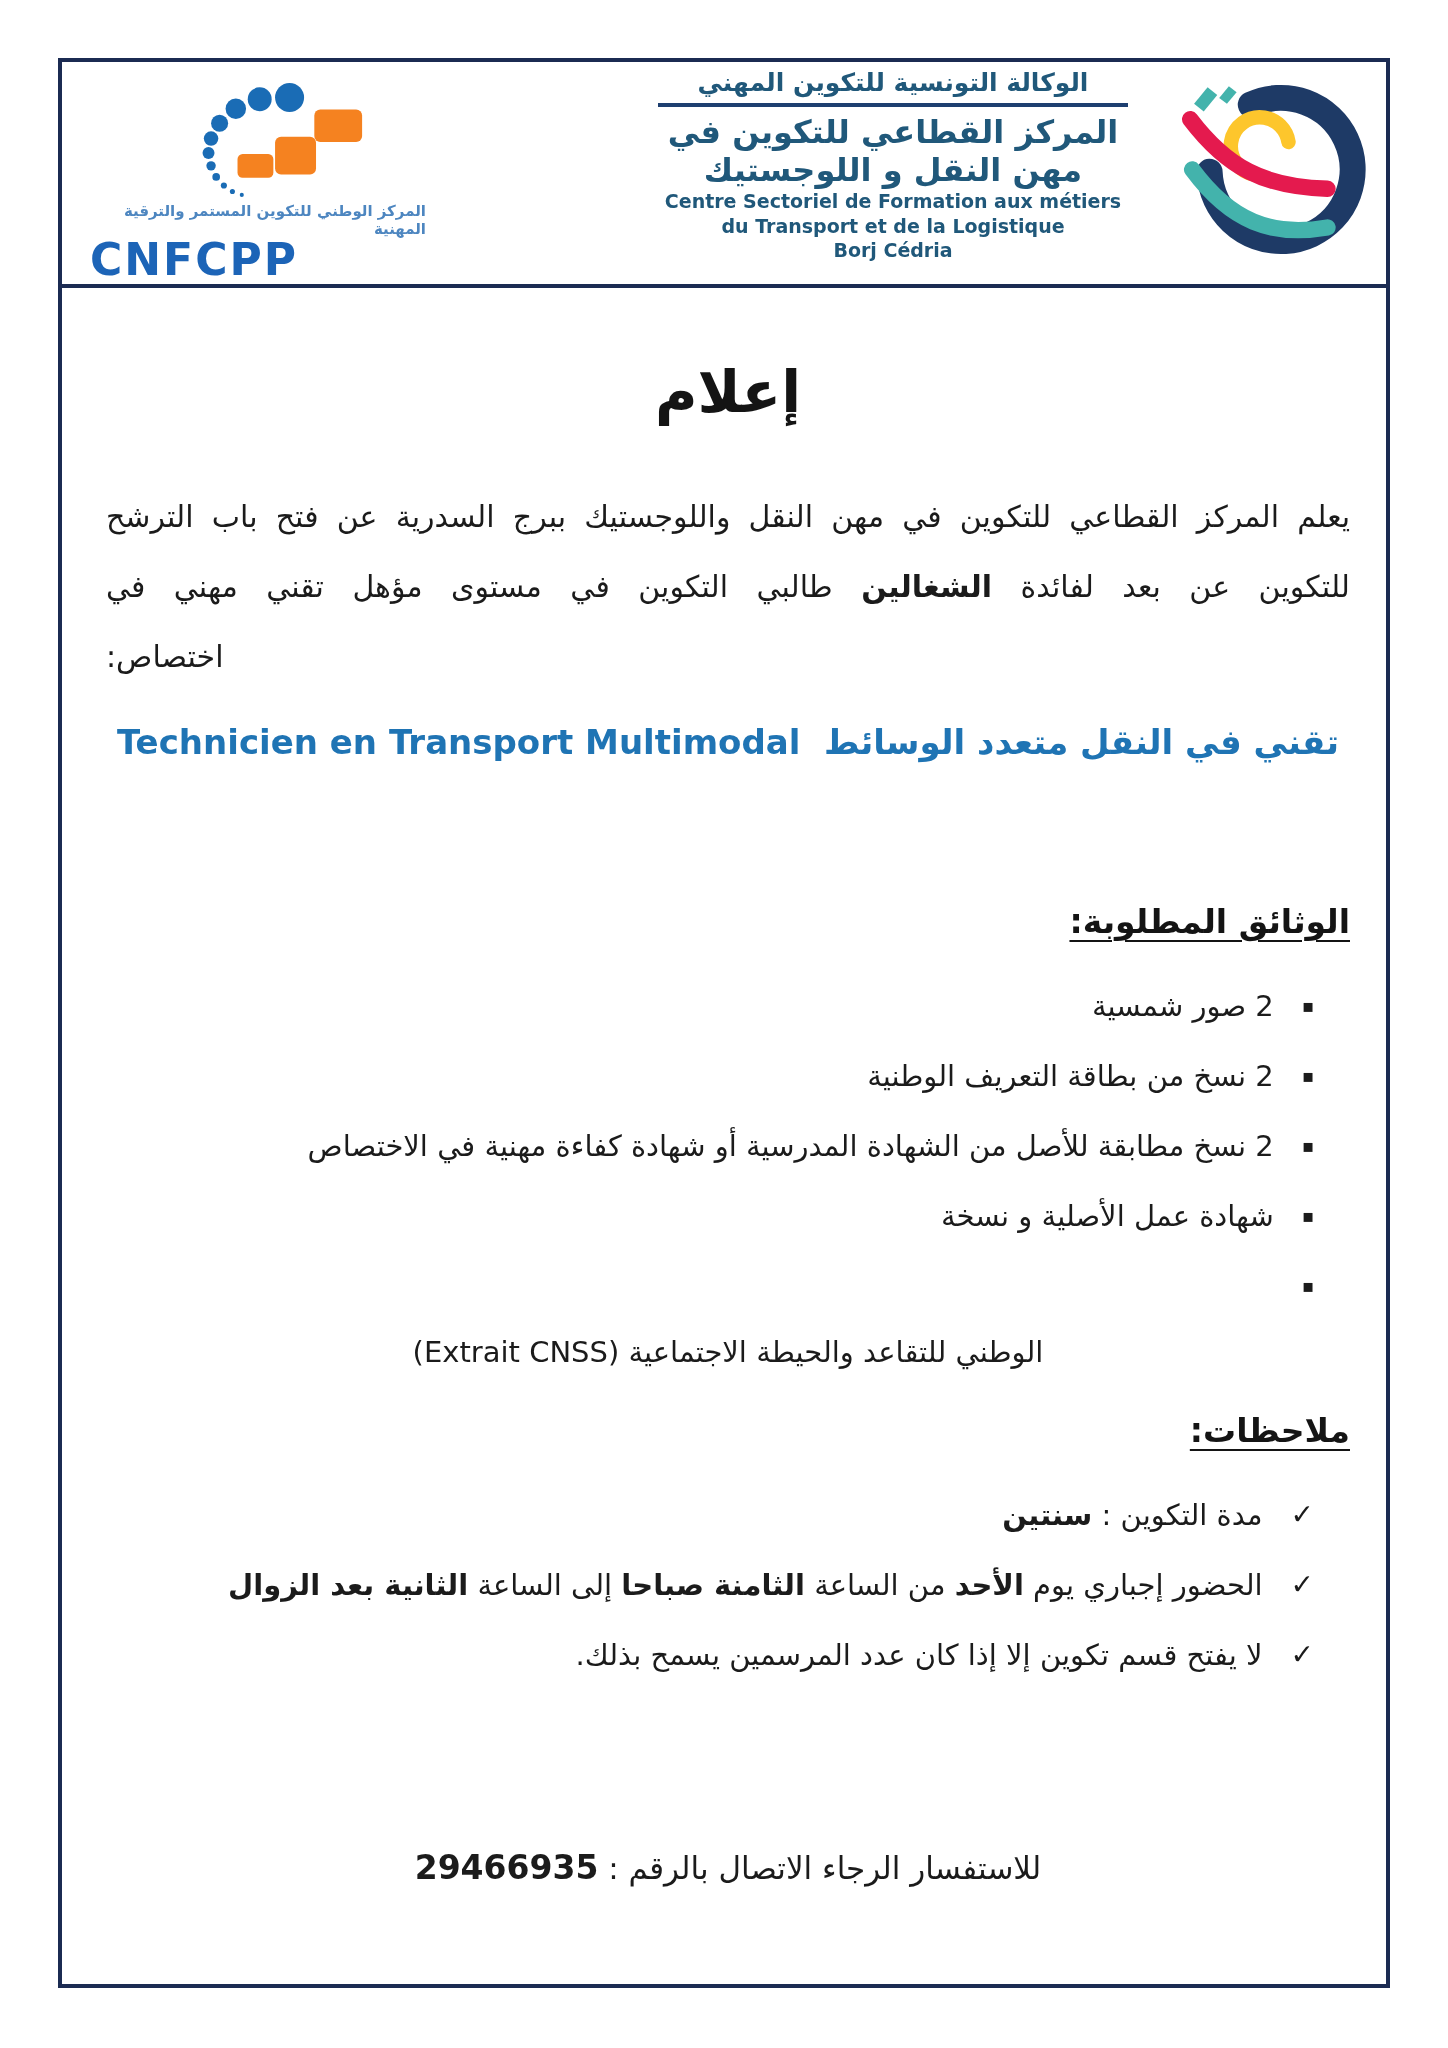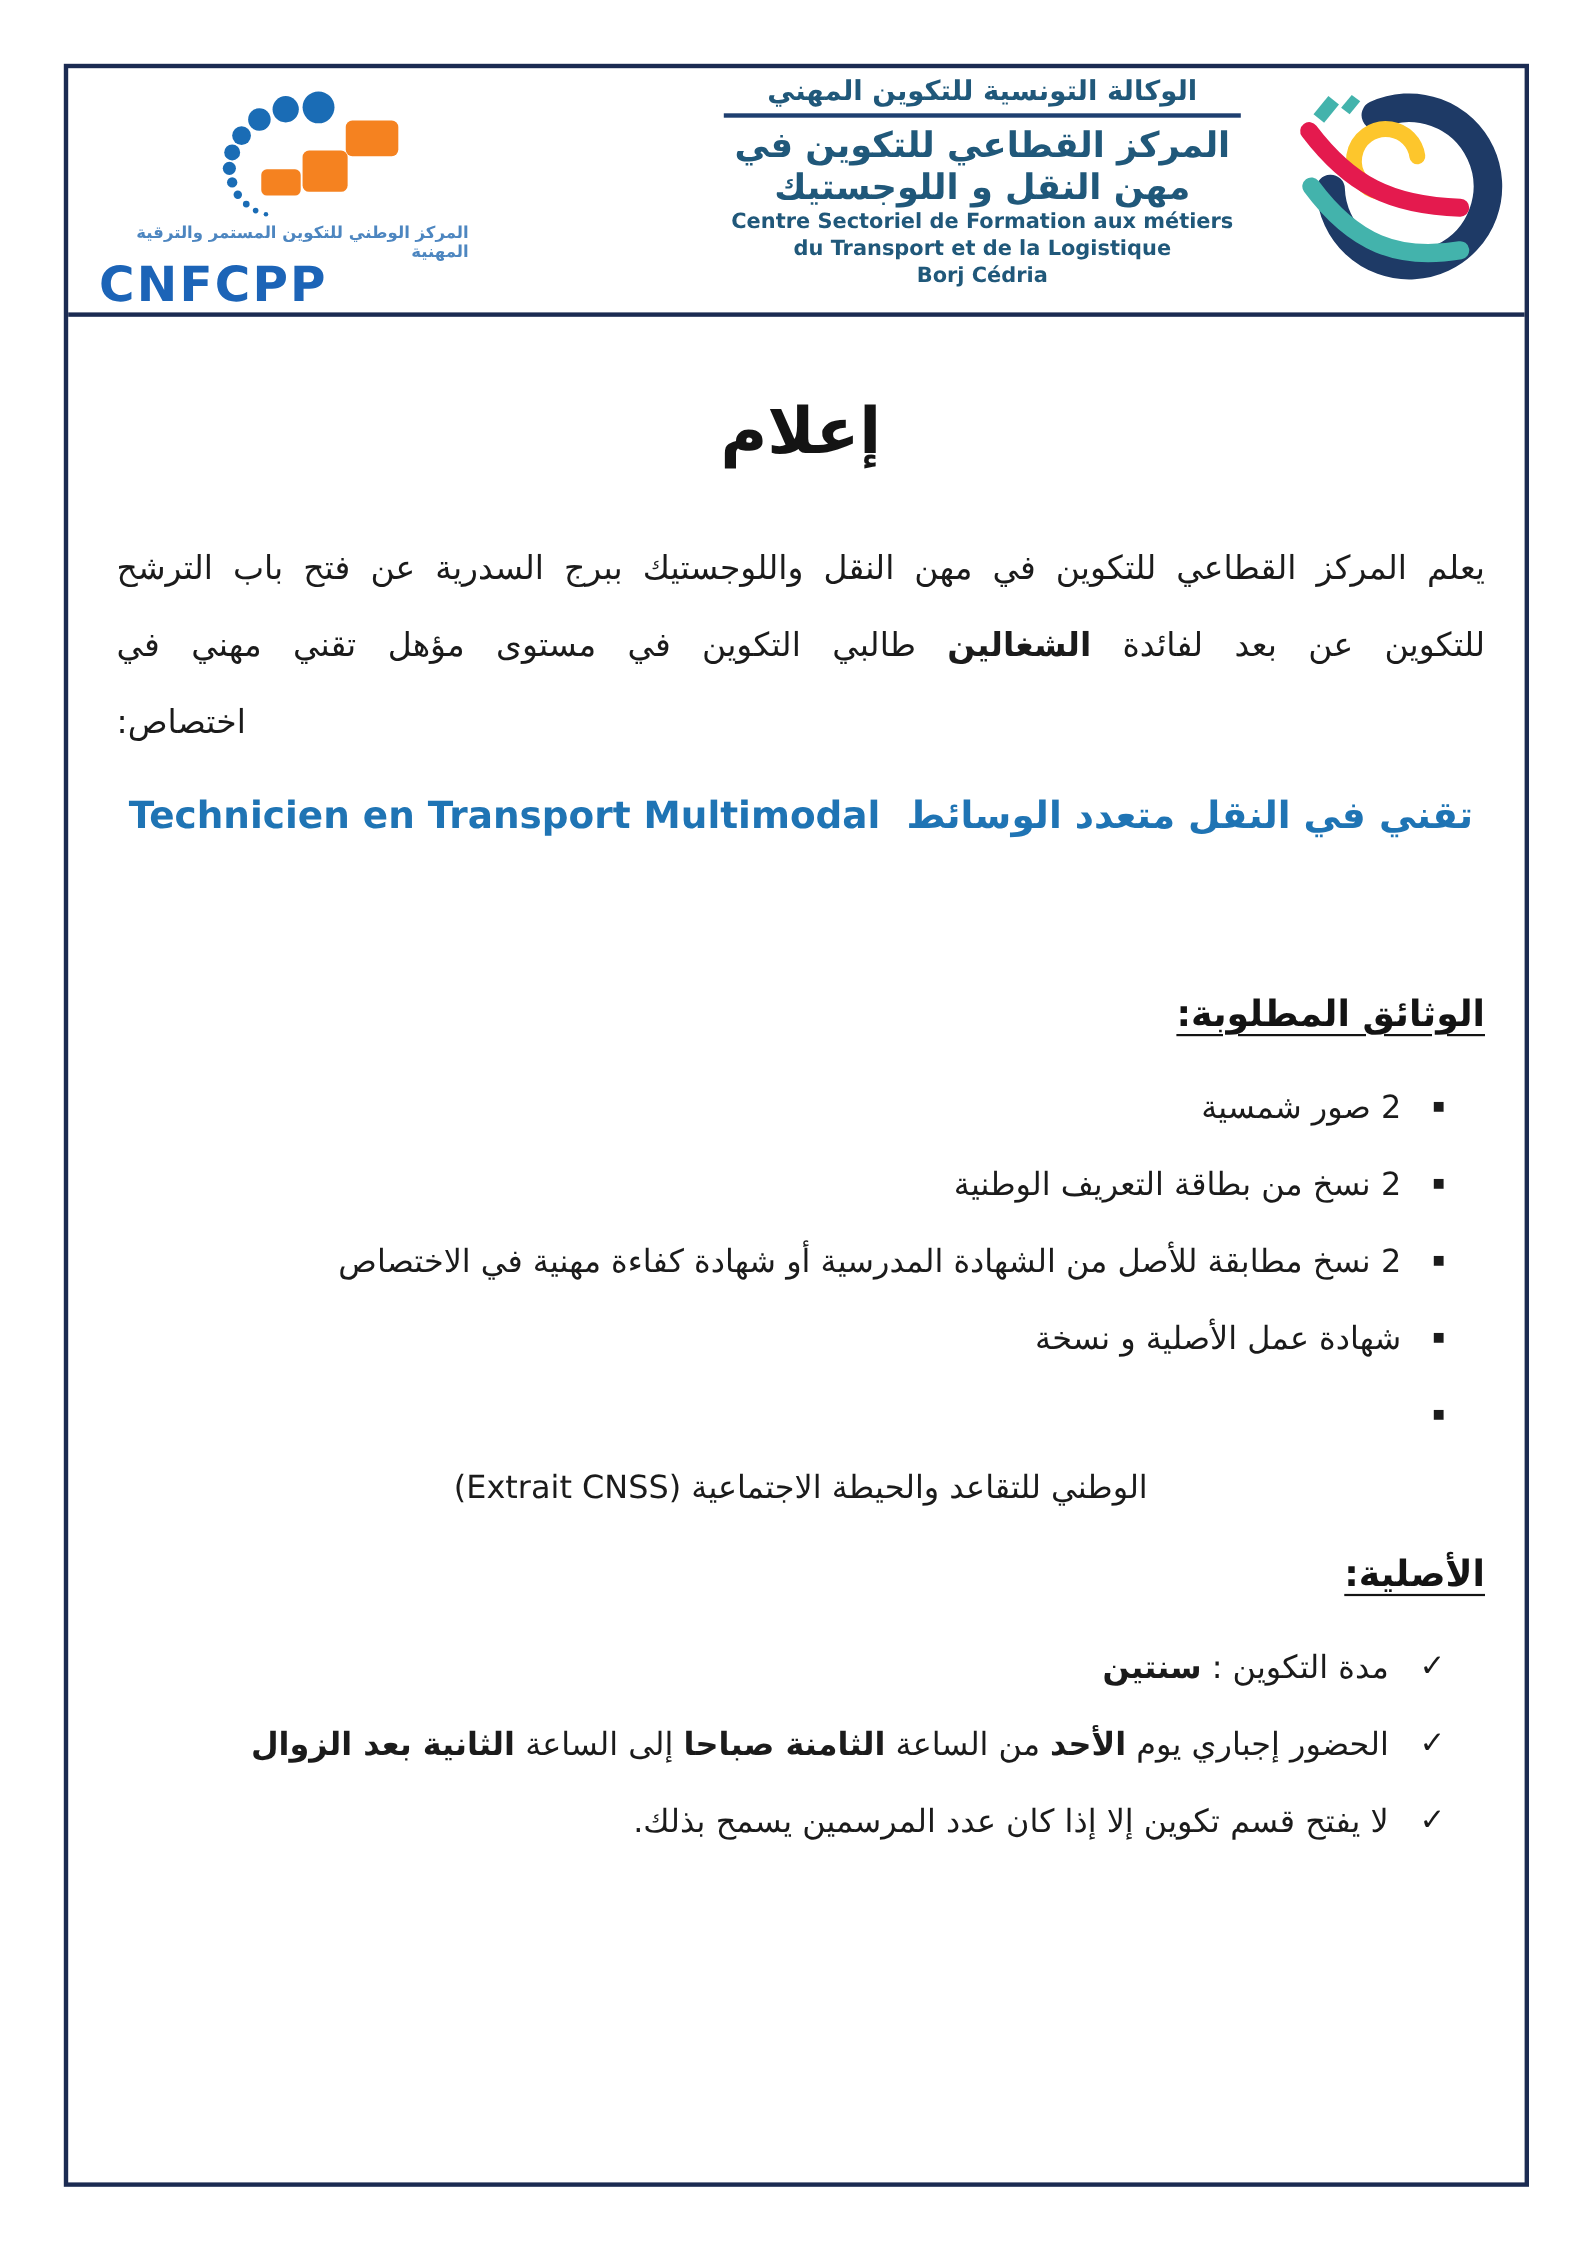--- a/index.html
+++ b/index.html
@@ -133,33 +133,34 @@
         <div class="bitem">
           <span class="bullet">▪</span>
           <span>شهادة عمل الأصلية و نسخة</span>
         </div>
         <div class="bitem">
           <span class="bullet">▪</span>
         </div>
         <div class="bcont">الوطني للتقاعد والحيطة الاجتماعية (Extrait CNSS)</div>
       </div>
 
-      <div class="sec-heading notes-heading">الأصلية:</div>
+      <div class="sec-heading notes-heading">ملاحظات:</div>
 
       <div class="blist">
         <div class="bitem">
           <span class="check">✓</span>
           <span><span>مدة التكوين : </span><b>سنتين</b></span>
         </div>
         <div class="bitem">
           <span class="check">✓</span>
           <span><span>الحضور إجباري يوم </span><b>الأحد</b><span> من الساعة </span><b>الثامنة صباحا</b><span> إلى الساعة </span><b>الثانية بعد الزوال</b></span>
         </div>
         <div class="bitem">
           <span class="check">✓</span>
           <span>لا يفتح قسم تكوين إلا إذا كان عدد المرسمين يسمح بذلك.</span>
         </div>
       </div>
 
+      <div class="footer-line"><span>للاستفسار الرجاء الاتصال بالرقم : </span><span class="phone">29466935</span></div>
 
     </div>
   </div>
 </div>
 
 </body></html>

